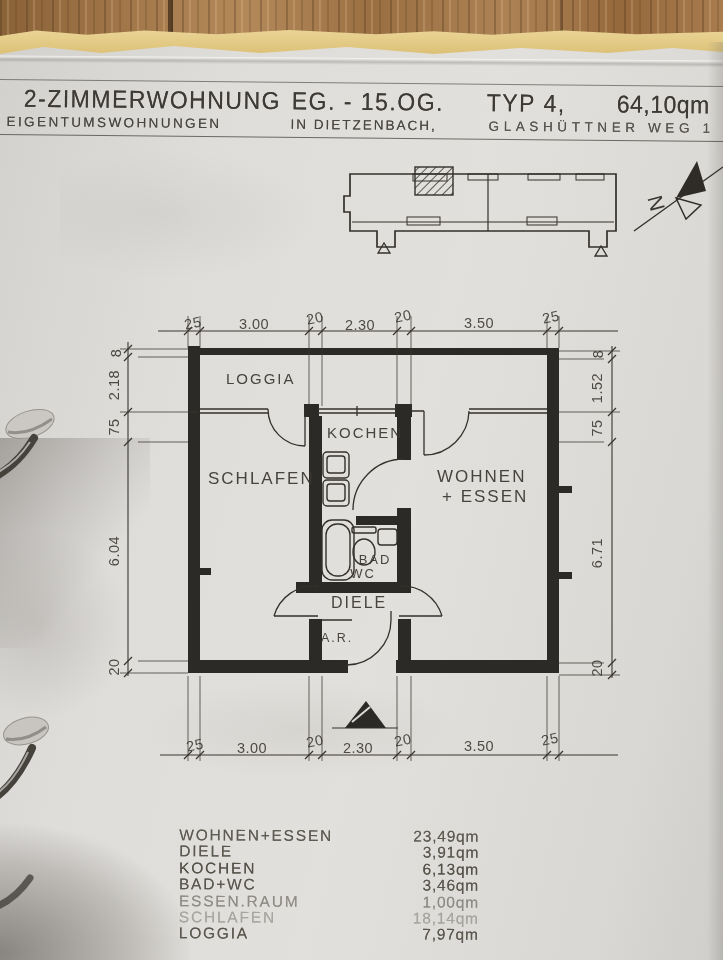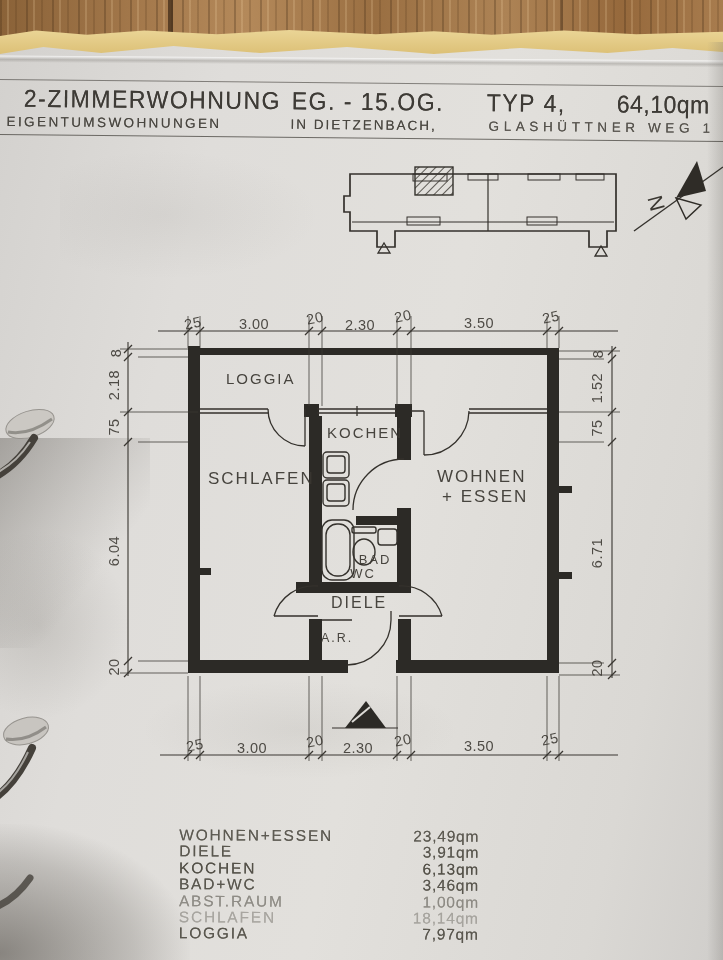--- a/index.html
+++ b/index.html
@@ -263,21 +263,21 @@
     </div>
     <div class="arow">
       <span class="alabel">KOCHEN</span>
       <span class="avalue">6,13qm</span>
     </div>
     <div class="arow">
       <span class="alabel">BAD+WC</span>
       <span class="avalue">3,46qm</span>
     </div>
     <div class="arow">
-      <span class="alabel">ABST.RAUM</span>
+      <span class="alabel">ESSEN.RAUM</span>
       <span class="avalue">1,00qm</span>
     </div>
     <div class="arow">
       <span class="alabel">SCHLAFEN</span>
       <span class="avalue">18,14qm</span>
     </div>
     <div class="arow">
       <span class="alabel">LOGGIA</span>
       <span class="avalue">7,97qm</span>
     </div>

